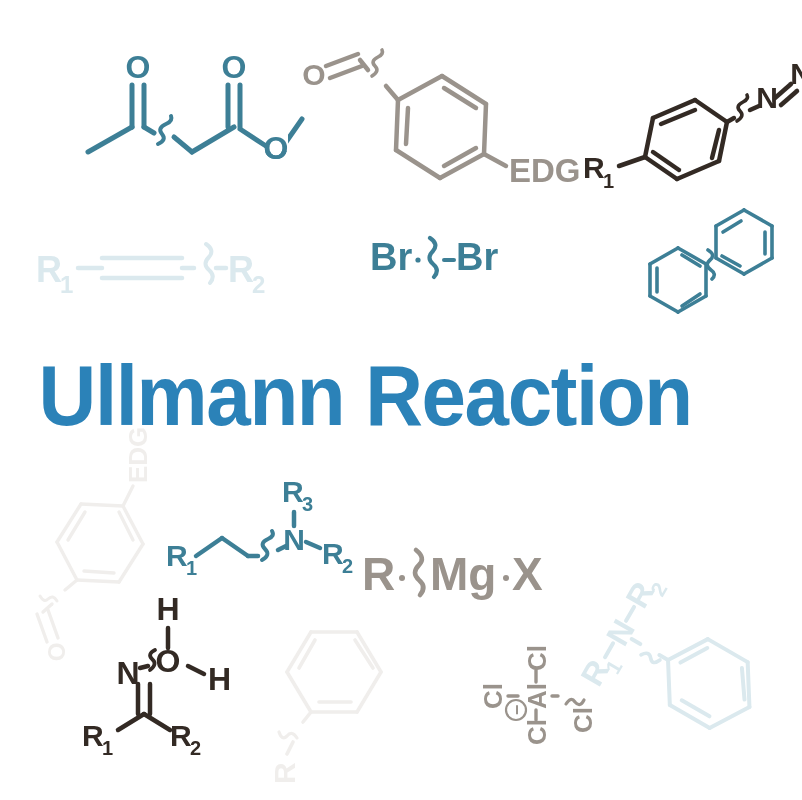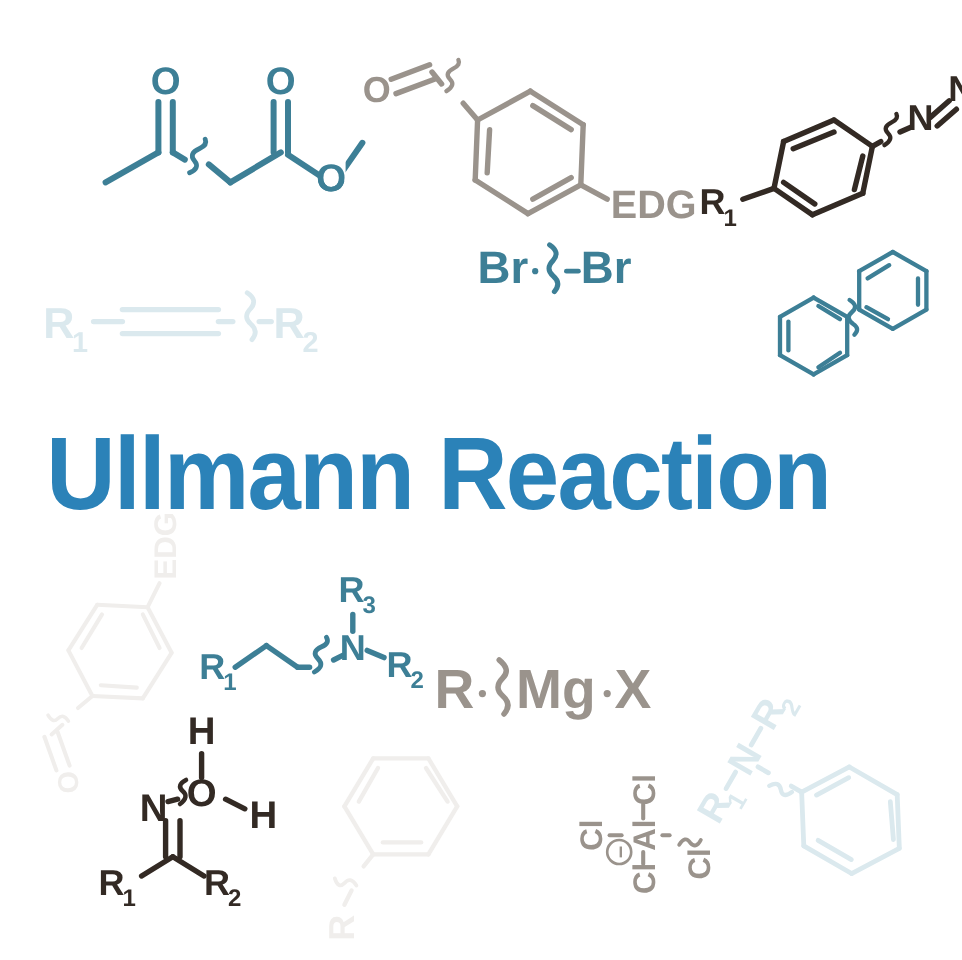--- a/index.html
+++ b/index.html
@@ -118,21 +118,21 @@
       <g stroke="#332a24" stroke-width="3.6" fill="none" stroke-linecap="round">
         <path d="M162 59 q8 -5 3 -10 q-5 -5 3 -9 q6 -3 4 -7"></path>
       </g>
       <text class="lbl" x="8" y="116" fill="#332a24" font-size="30" text-anchor="start">R</text>
       <text class="lbl" x="28" y="126" fill="#332a24" font-size="20" text-anchor="start">1</text>
       <text class="lbl" x="192" y="46" fill="#332a24" font-size="30" text-anchor="middle">N</text>
       <text class="lbl" x="226" y="22" fill="#332a24" font-size="30" text-anchor="middle">N</text>
     </svg>
   </div>
 
-  <div class="struct" style="left:368px;top:196px;margin-left:28px;">
+  <div class="struct" style="left:368px;top:230px;">
     <svg width="130" height="56" viewBox="0 0 130 56">
       <text class="lbl" x="2" y="40" fill="#3d7f96" font-size="38" text-anchor="start">Br</text>
       <circle cx="50" cy="30" r="2.6" fill="#3d7f96"></circle>
       <g stroke="#3d7f96" stroke-width="4.2" fill="none" stroke-linecap="round">
         <path d="M62 8 q9 6 3 13 q-7 7 0 13 q7 6 1 13"></path>
       </g>
       <path d="M76 30 L86 30" stroke="#3d7f96" stroke-width="4" stroke-linecap="round"></path>
       <text class="lbl" x="88" y="40" fill="#3d7f96" font-size="38" text-anchor="start">Br</text>
     </svg>
   </div>

